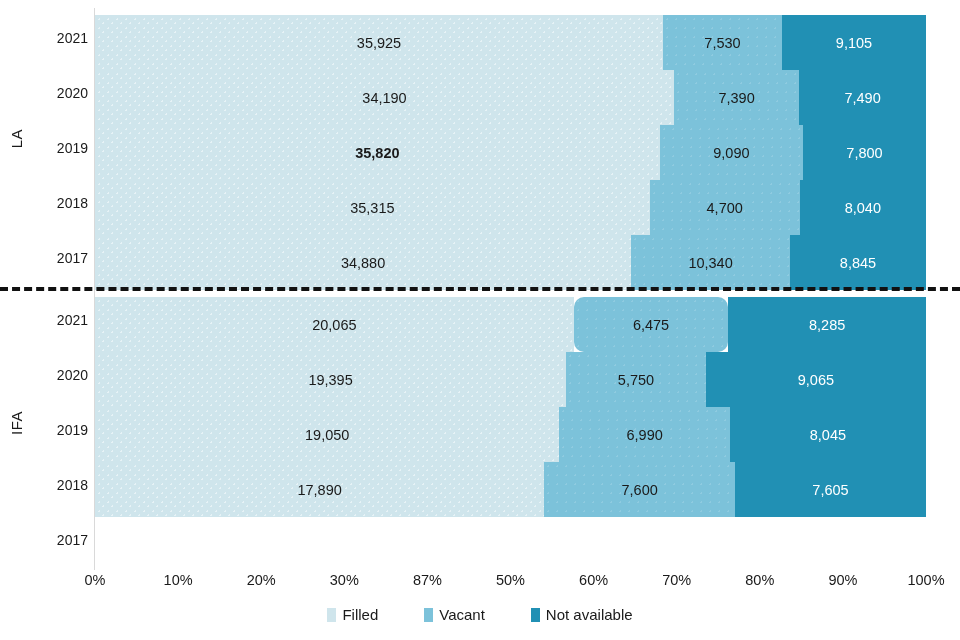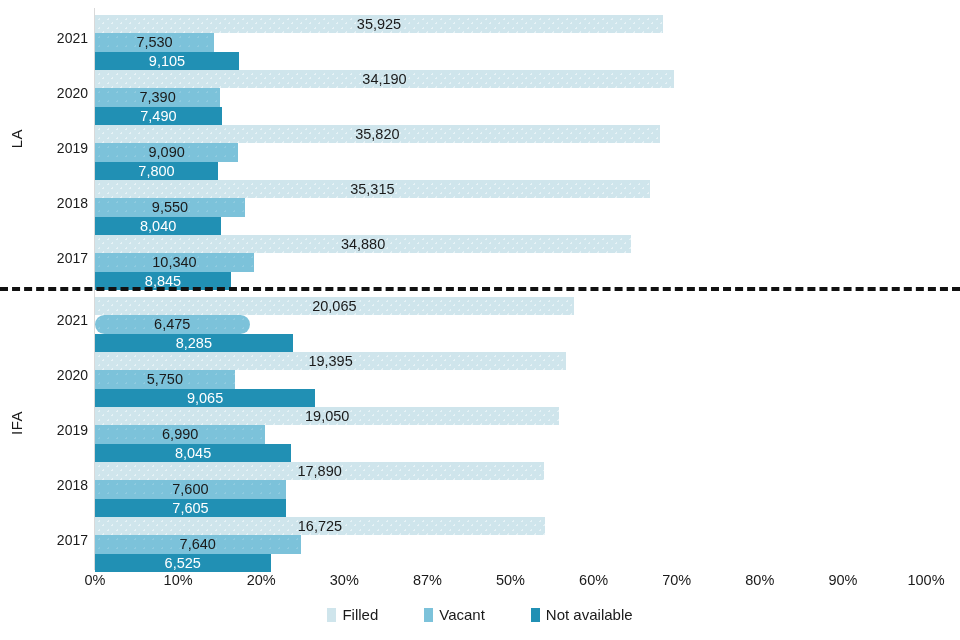--- a/index.html
+++ b/index.html
@@ -51,21 +51,20 @@
     line-height:1;
   }
 
   
   .bar-row{
     position:absolute;
     left:0;
     height:55px;
     width:831px;
     display:flex;
-    flex-direction:column;
   }
   .seg{
     height:100%;
     display:flex;
     align-items:center;
     justify-content:center;
     font-size:14.5px;
     box-sizing:border-box;
     overflow:hidden;
     white-space:nowrap;
@@ -142,27 +141,27 @@
         <div class="seg seg-filled" style="width: 68.3505%;">35,925</div>
         <div class="seg seg-vacant" style="width: 14.3265%;">7,530</div>
         <div class="seg seg-na" style="width: 17.3231%;">9,105</div>
       </div>
       <div class="bar-row" style="top: 70px;">
         <div class="seg seg-filled" style="width: 69.676%;">34,190</div>
         <div class="seg seg-vacant" style="width: 15.0601%;">7,390</div>
         <div class="seg seg-na" style="width: 15.2639%;">7,490</div>
       </div>
       <div class="bar-row" style="top: 125px;">
-        <div class="seg seg-filled" style="width: 67.9567%;">35,820</div>
+        <div class="seg seg-filled" style="width: 67.9567%; font-weight: bold;">35,820</div>
         <div class="seg seg-vacant" style="width: 17.2453%;">9,090</div>
         <div class="seg seg-na" style="width: 14.798%;">7,800</div>
       </div>
       <div class="bar-row" style="top: 180px;">
         <div class="seg seg-filled" style="width: 66.7517%;">35,315</div>
-        <div class="seg seg-vacant" style="width: 18.0512%;">9,550</div>
+        <div class="seg seg-vacant" style="width: 18.0512%;">4,700</div>
         <div class="seg seg-na" style="width: 15.1971%;">8,040</div>
       </div>
       <div class="bar-row" style="top: 235px;">
         <div class="seg seg-filled" style="width: 64.5149%;">34,880</div>
         <div class="seg seg-vacant" style="width: 19.1251%;">10,340</div>
         <div class="seg seg-na" style="width: 16.3599%;">8,845</div>
       </div>
       <div class="bar-row" style="top: 297px;">
         <div class="seg seg-filled" style="width: 57.6167%;">20,065</div>
         <div class="seg seg-vacant" style="width: 18.593%; border-radius: 10px;">6,475</div>
@@ -175,25 +174,20 @@
       </div>
       <div class="bar-row" style="top: 407px;">
         <div class="seg seg-filled" style="width: 55.8897%;">19,050</div>
         <div class="seg seg-vacant" style="width: 20.5076%;">6,990</div>
         <div class="seg seg-na" style="width: 23.6028%;">8,045</div>
       </div>
       <div class="bar-row" style="top: 462px;">
         <div class="seg seg-filled" style="width: 54.0565%;">17,890</div>
         <div class="seg seg-vacant" style="width: 22.9642%;">7,600</div>
         <div class="seg seg-na" style="width: 22.9793%;">7,605</div>
-      </div>
-      <div class="bar-row" style="top: 517px;">
-        <div class="seg seg-filled" style="width: 54.1437%;">16,725</div>
-        <div class="seg seg-vacant" style="width: 24.7329%;">7,640</div>
-        <div class="seg seg-na" style="width: 21.1233%;">6,525</div>
       </div>
     </div>
 
   <div id="group-labels">
       <div class="group-label" style="top: 129px;">LA</div>
       <div class="group-label" style="top: 411px;">IFA</div>
     </div>
   <div id="cat-labels">
       <div class="cat-label" style="top: 31px;">2021</div>
       <div class="cat-label" style="top: 86px;">2020</div>

